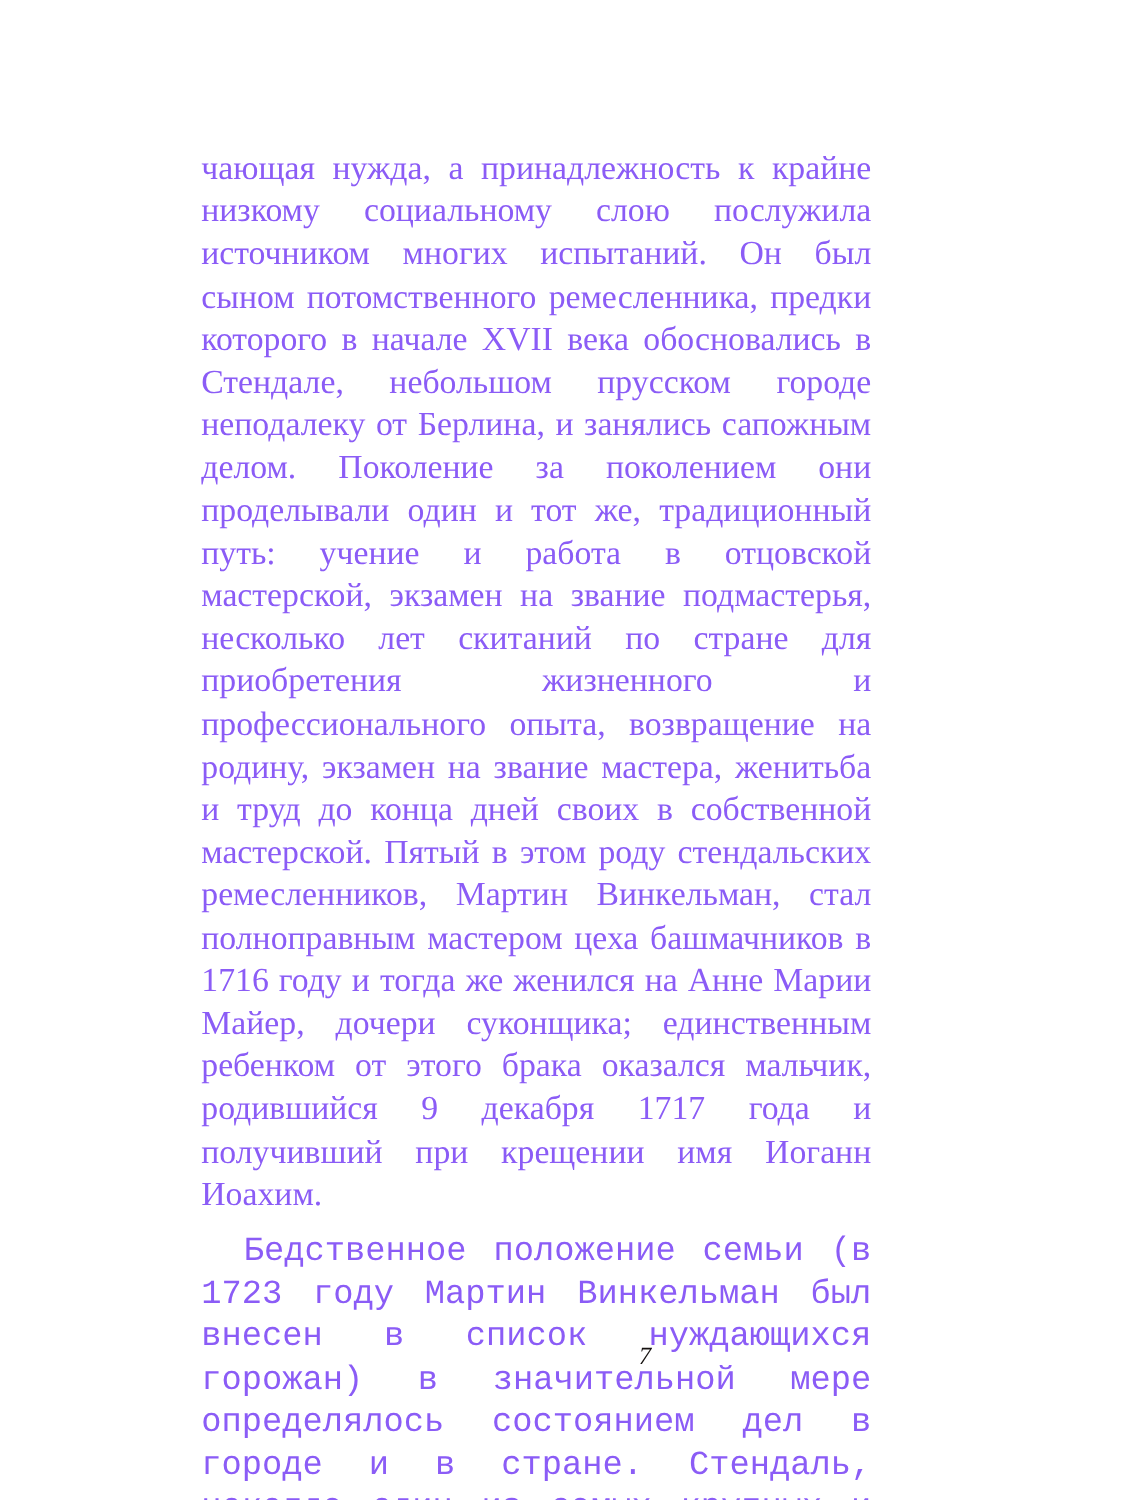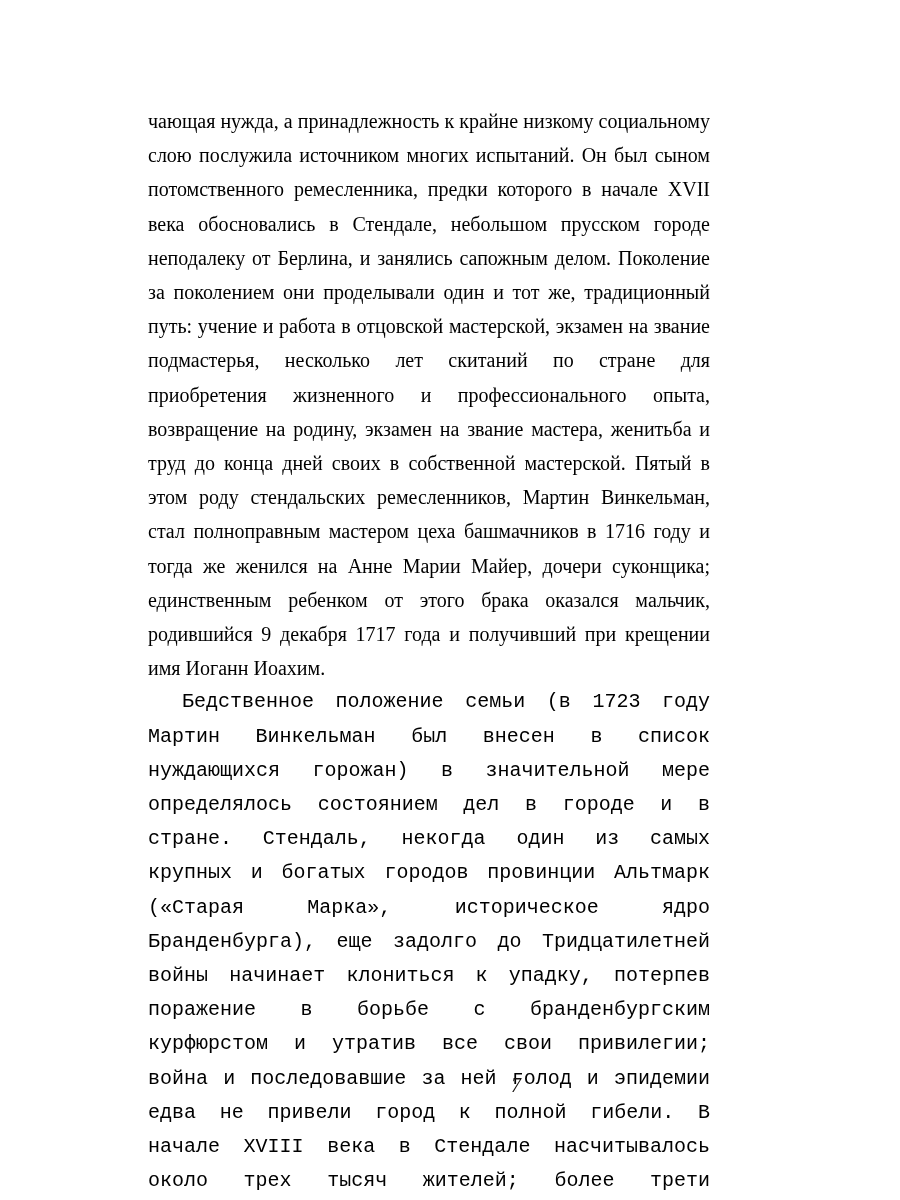--- a/index.html
+++ b/index.html
@@ -23,27 +23,27 @@
     height: 1200px;
     background: #ffffff;
   }
   .text-column {
     position: absolute;
     left: 148px;
     top: 104px;
     width: 562px;
   }
   .para {
-    margin: 0;
-    font-size: 20px;
+    margin: 13px;
+    font-size: 27px;
     line-height: 34.2px;
     text-align: justify;
     text-justify: inter-word;
     hyphens: manual;
-    color: #000000;
+    color: #8b5cf6;
   }
   .para + .para {
     margin-top: 0px;
     font-family: Liberation Mono, monospace;
   }
   .para.indent {
     text-indent: 34px;
   }
   .folio {
     position: absolute;

